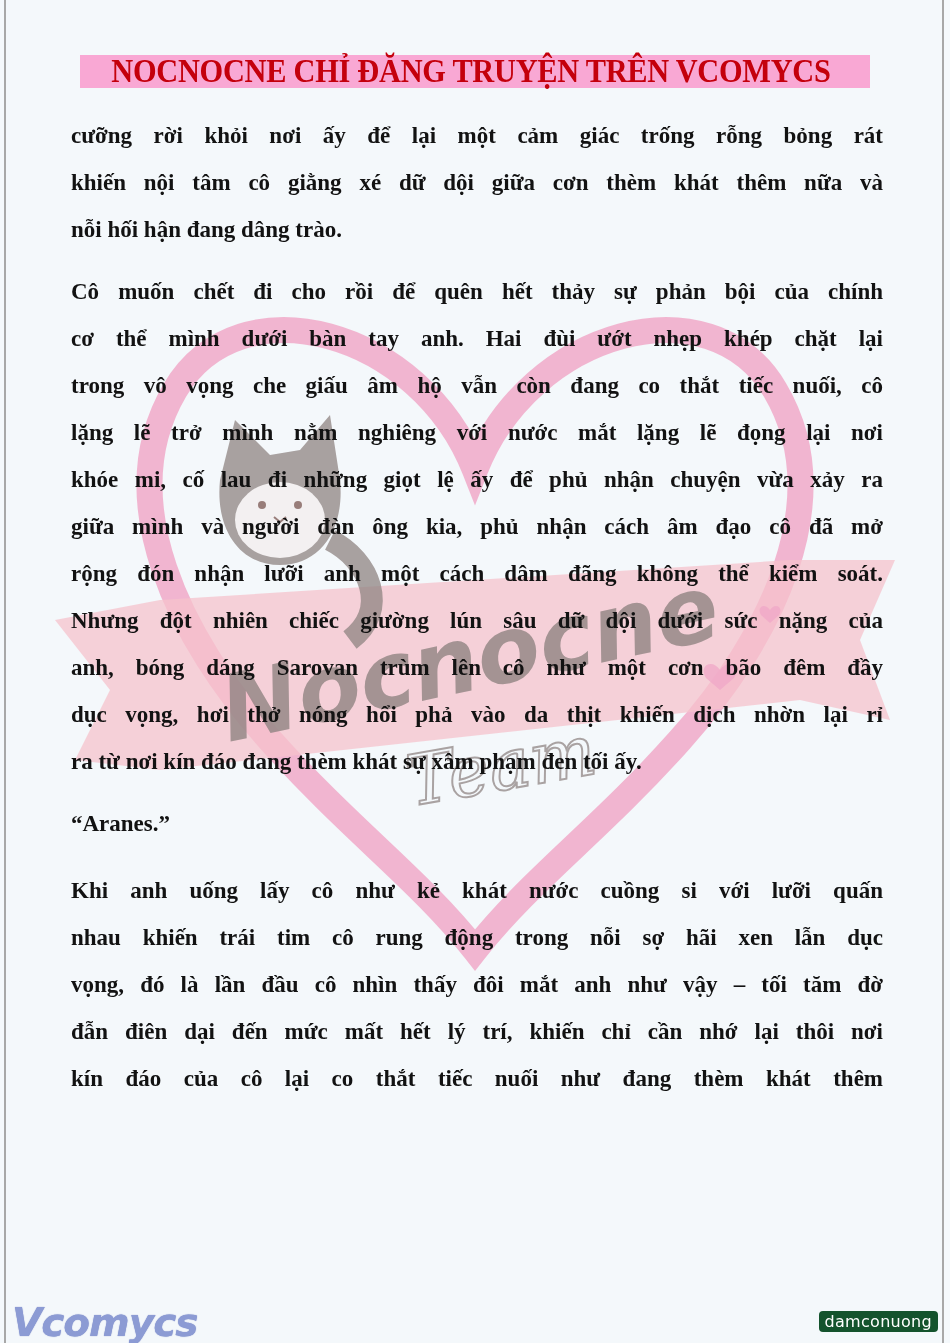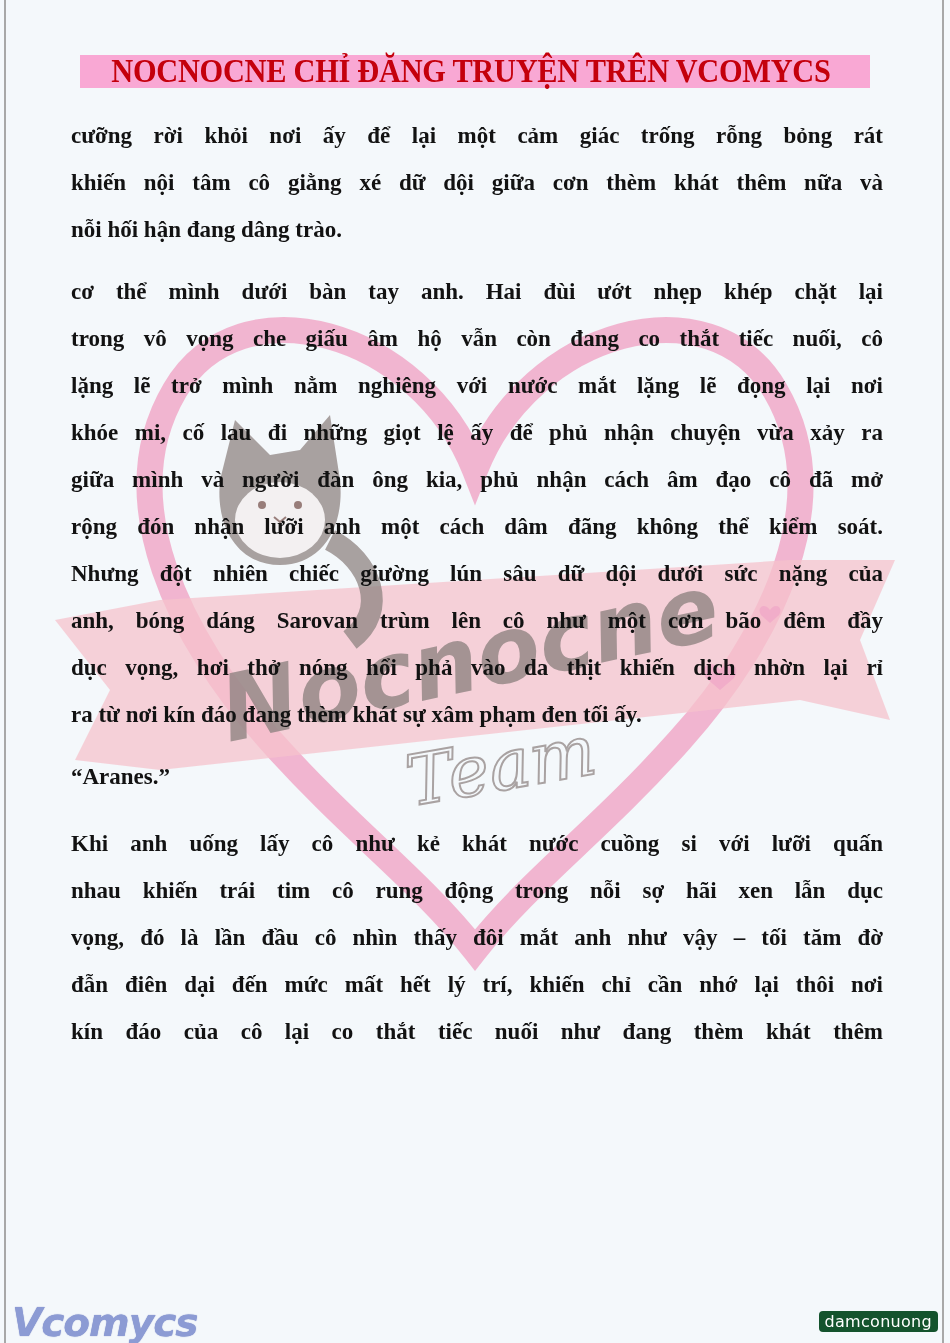--- a/index.html
+++ b/index.html
@@ -94,20 +94,21 @@
   <span>NOCNOCNE CHỈ ĐĂNG TRUYỆN TRÊN VCOMYCS</span>
 </div>
 
 <div class="content">
   <p class="para p1">
     <span class="line">cưỡng rời khỏi nơi ấy để lại một cảm giác trống rỗng bỏng rát</span>
     <span class="line">khiến nội tâm cô giằng xé dữ dội giữa cơn thèm khát thêm nữa và</span>
     <span class="line last">nỗi hối hận đang dâng trào.</span>
   </p>
   <p class="para p2">
+    <span class="line">Cô muốn chết đi cho rồi để quên hết thảy sự phản bội của chính</span>
     <span class="line">cơ thể mình dưới bàn tay anh. Hai đùi ướt nhẹp khép chặt lại</span>
     <span class="line">trong vô vọng che giấu âm hộ vẫn còn đang co thắt tiếc nuối, cô</span>
     <span class="line">lặng lẽ trở mình nằm nghiêng với nước mắt lặng lẽ đọng lại nơi</span>
     <span class="line">khóe mi, cố lau đi những giọt lệ ấy để phủ nhận chuyện vừa xảy ra</span>
     <span class="line">giữa mình và người đàn ông kia, phủ nhận cách âm đạo cô đã mở</span>
     <span class="line">rộng đón nhận lưỡi anh một cách dâm đãng không thể kiểm soát.</span>
     <span class="line">Nhưng đột nhiên chiếc giường lún sâu dữ dội dưới sức nặng của</span>
     <span class="line">anh, bóng dáng Sarovan trùm lên cô như một cơn bão đêm đầy</span>
     <span class="line">dục vọng, hơi thở nóng hổi phả vào da thịt khiến dịch nhờn lại rỉ</span>
     <span class="line last">ra từ nơi kín đáo đang thèm khát sự xâm phạm đen tối ấy.</span>

